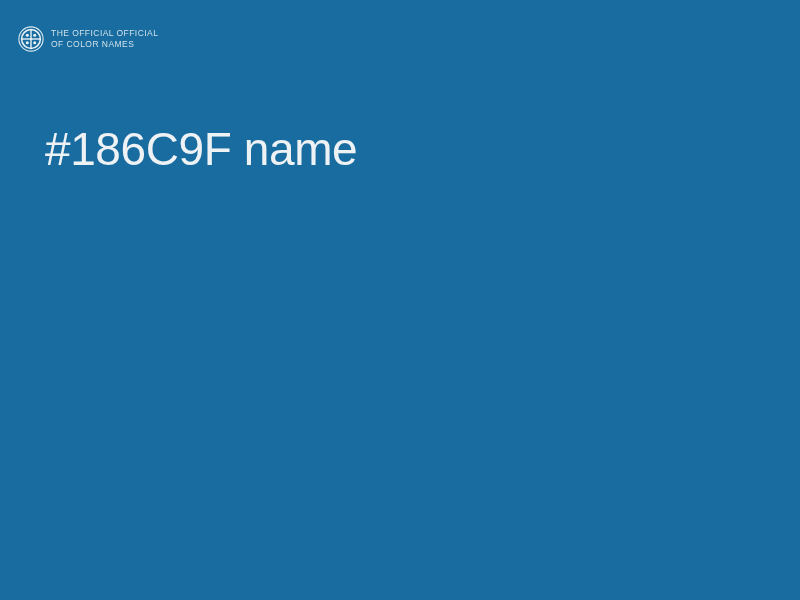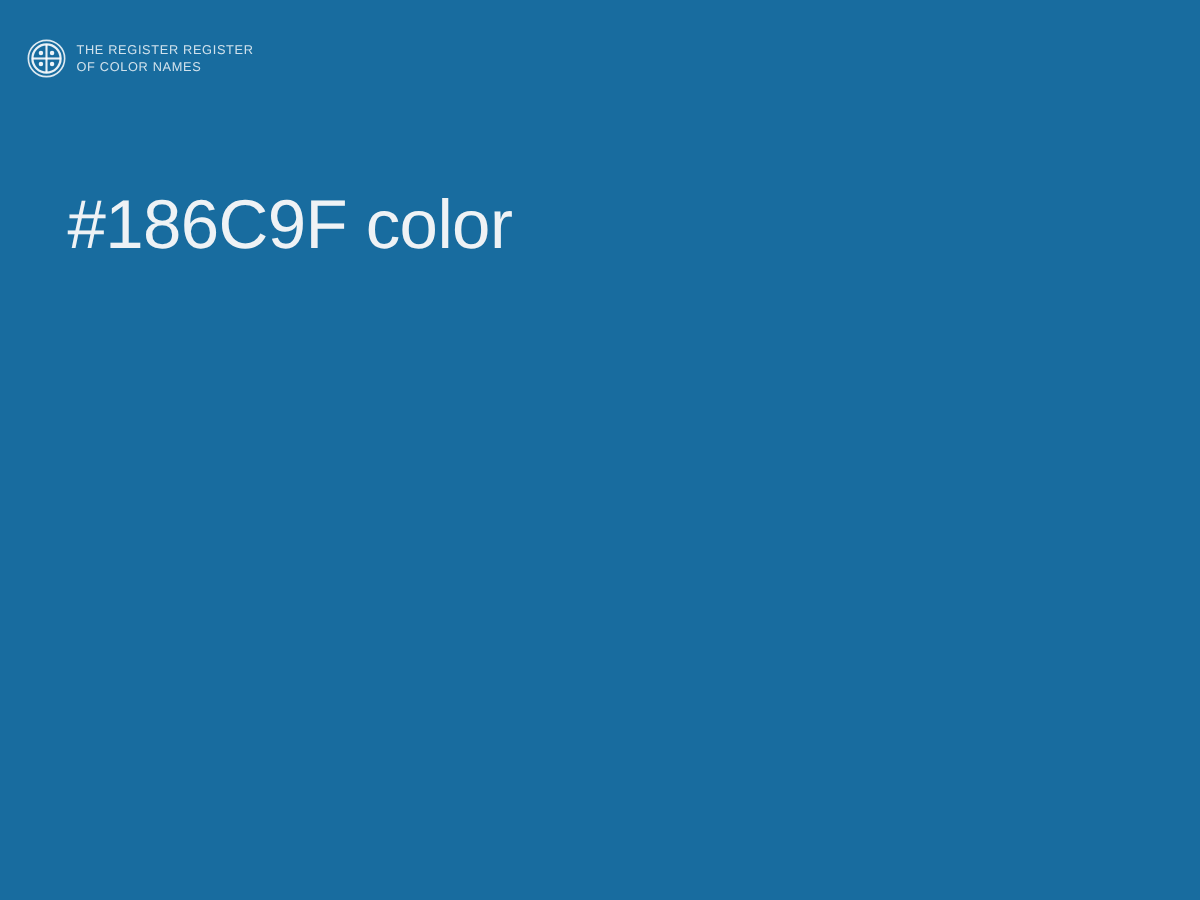--- a/index.html
+++ b/index.html
@@ -99,23 +99,23 @@
         <line x1="13" y1="3.6" x2="13" y2="22.4" stroke="rgba(255,255,255,0.9)" stroke-width="1.4"></line>
         <line x1="3.6" y1="13" x2="22.4" y2="13" stroke="rgba(255,255,255,0.9)" stroke-width="1.4"></line>
         <circle cx="9.3" cy="9.3" r="1.5" fill="rgba(255,255,255,0.92)"></circle>
         <circle cx="16.7" cy="9.3" r="1.5" fill="rgba(255,255,255,0.92)"></circle>
         <circle cx="9.3" cy="16.7" r="1.5" fill="rgba(255,255,255,0.92)"></circle>
         <circle cx="16.7" cy="16.7" r="1.5" fill="rgba(255,255,255,0.92)"></circle>
       </svg>
     </span>
 
     <span class="brand-text">
-      <span class="brand-line">THE REGISTER REGISTER</span>
+      <span class="brand-line">THE OFFICIAL OFFICIAL</span>
       <span class="brand-line">OF COLOR NAMES</span>
     </span>
 
   </div>
 
   <div class="content">
-    <h1 class="color-title">#186C9F color</h1>
+    <h1 class="color-title">#186C9F name</h1>
   </div>
 
 </div>
 
 </body></html>

